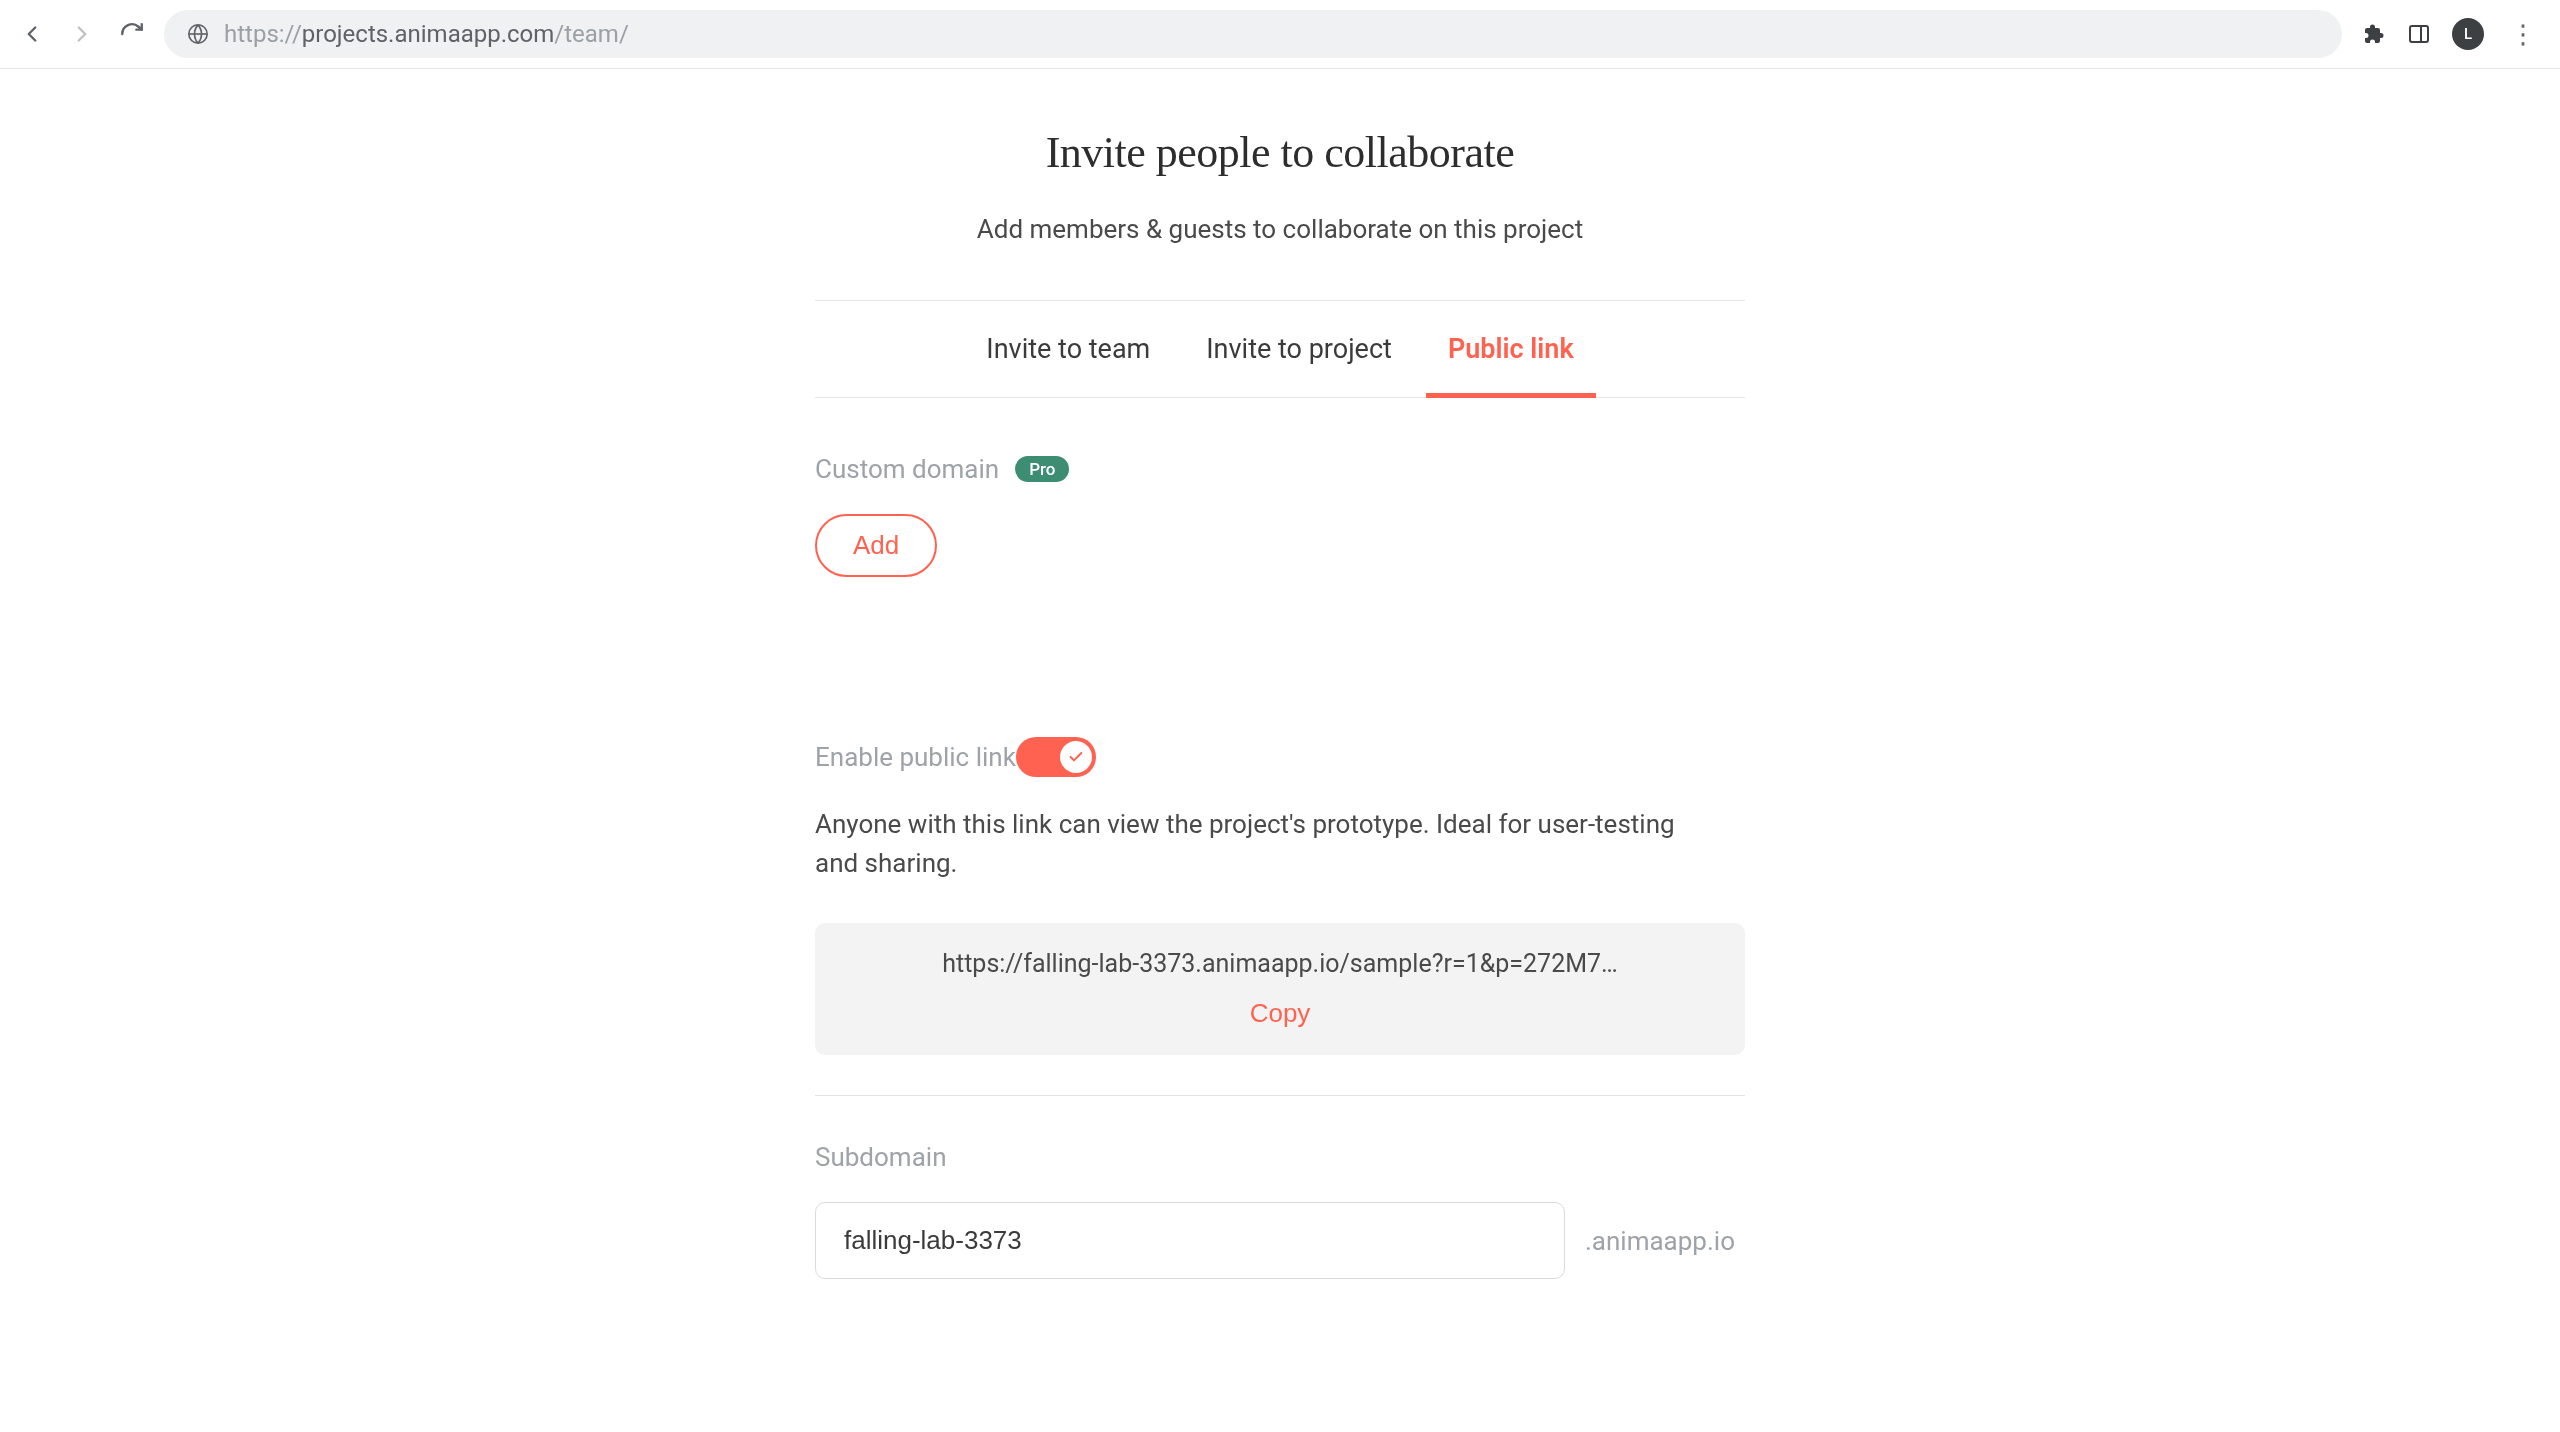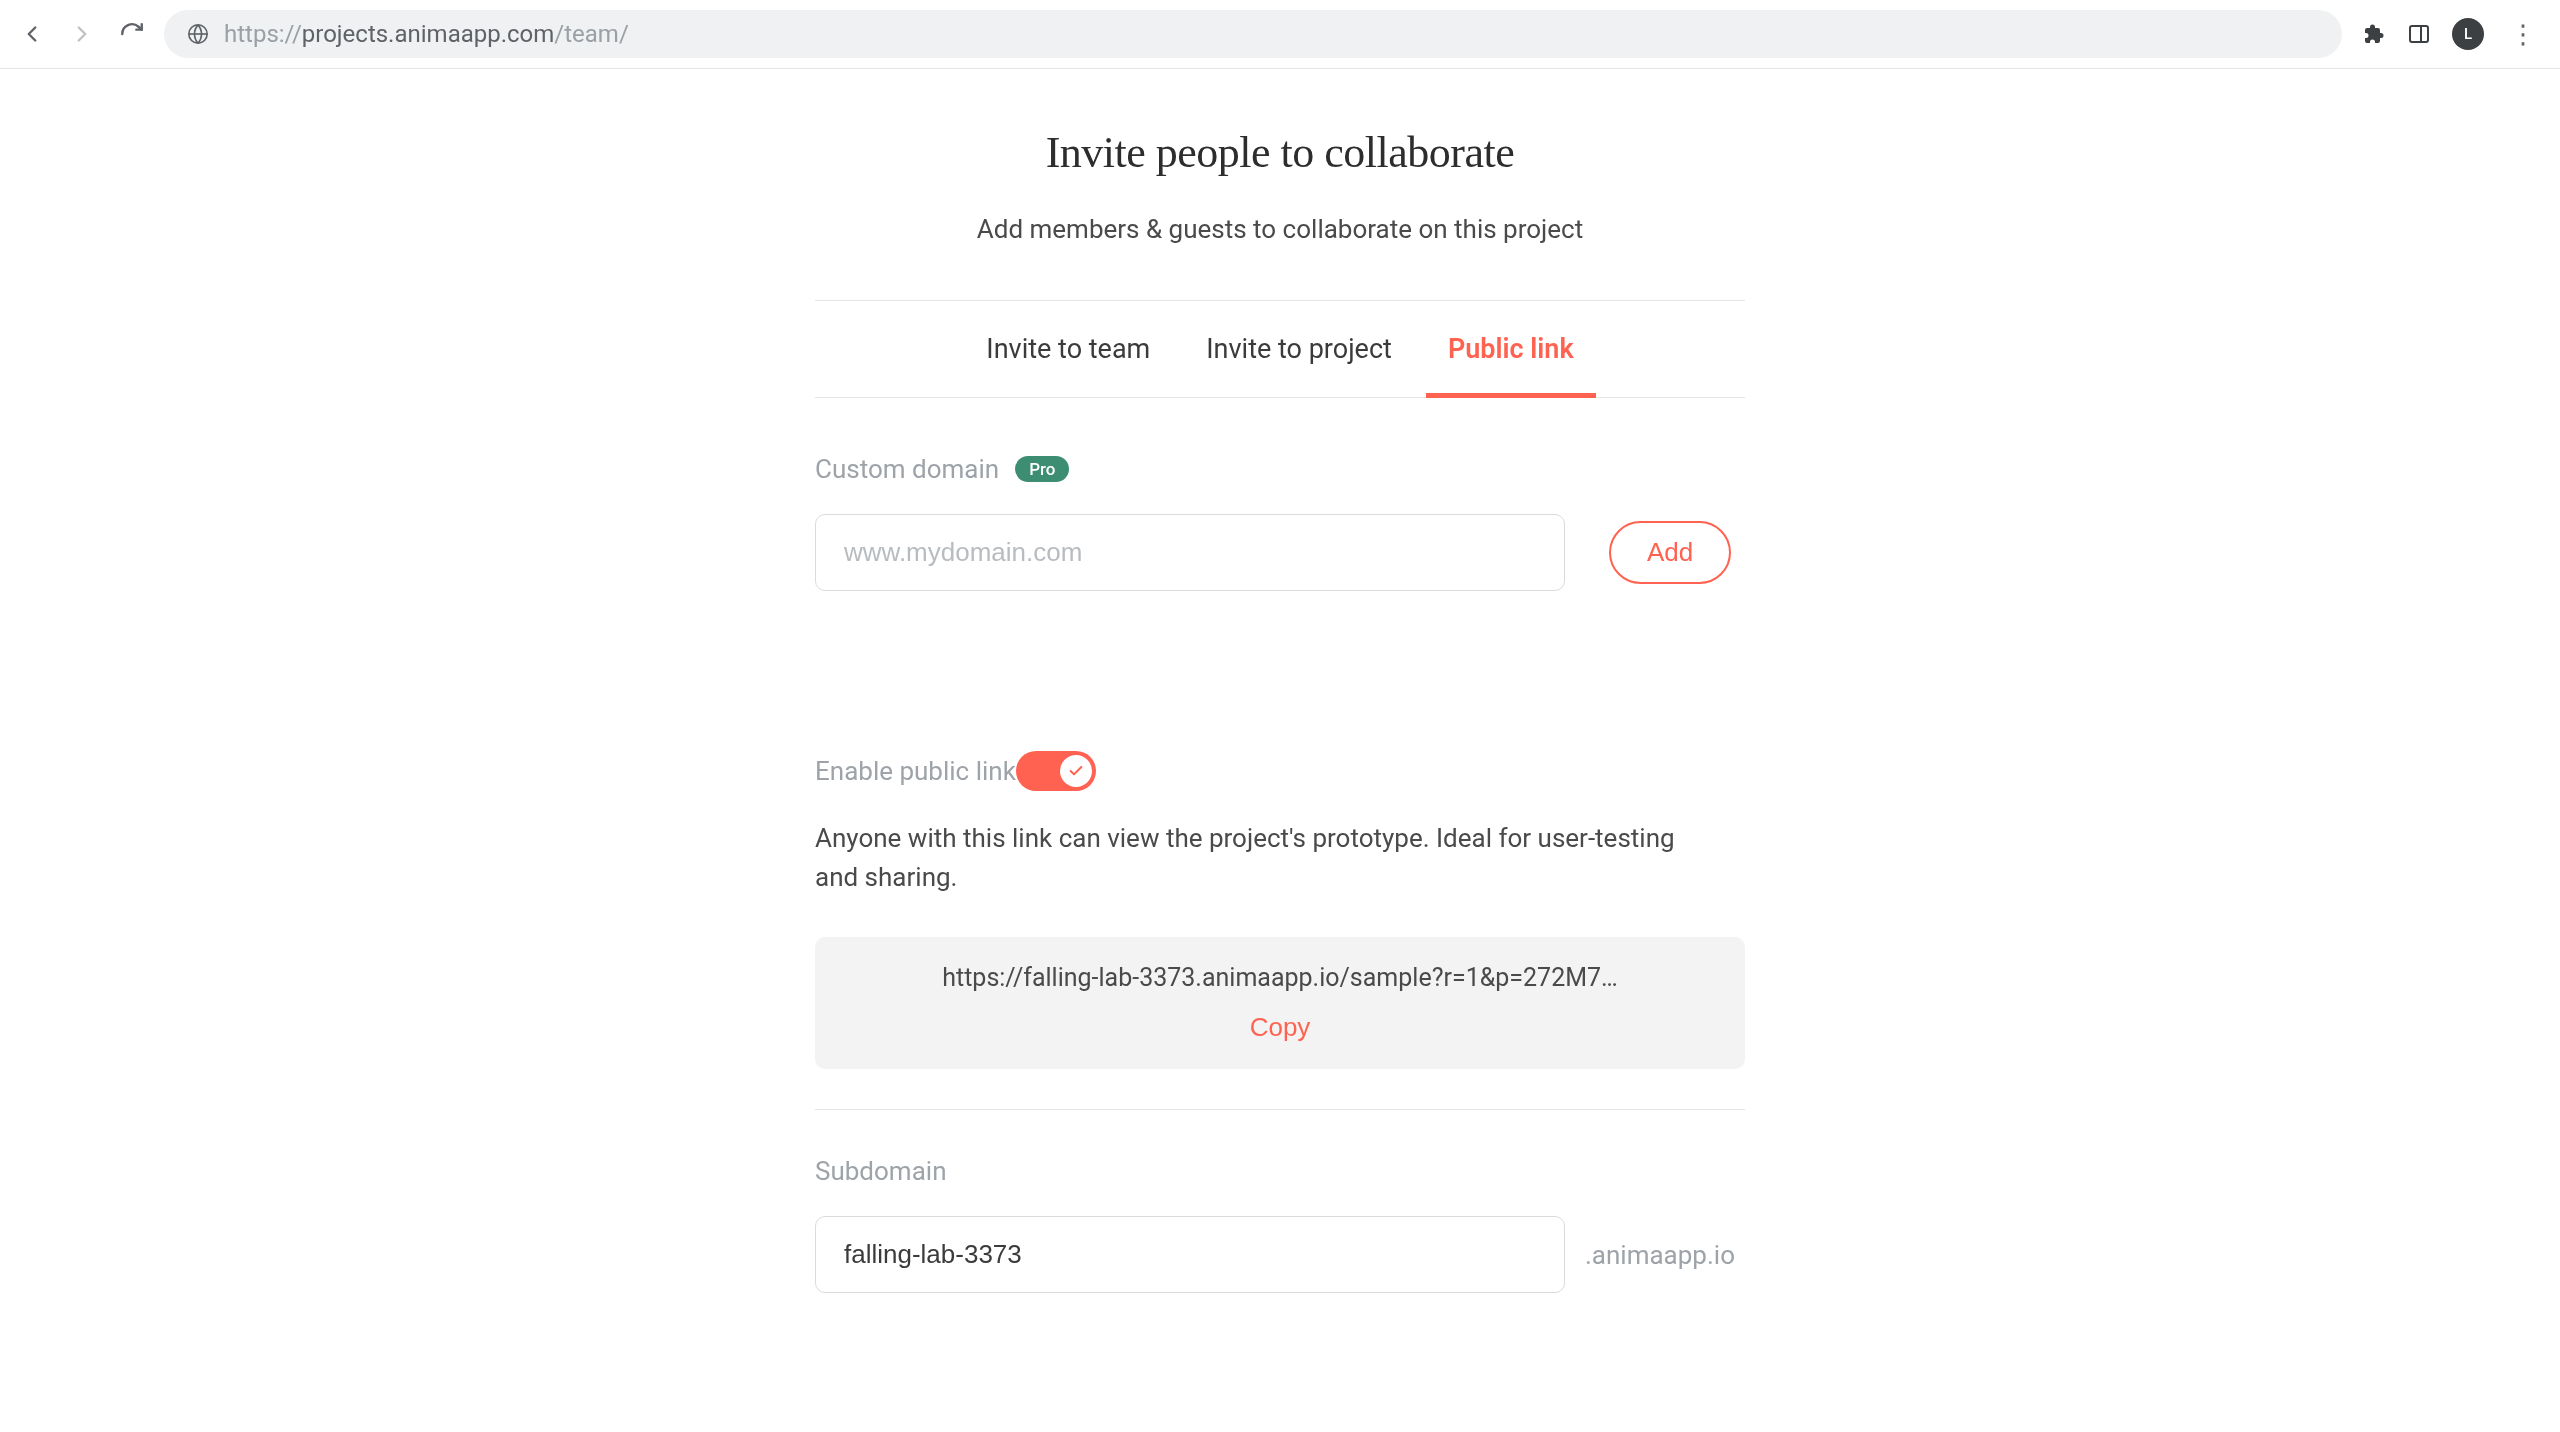--- a/index.html
+++ b/index.html
@@ -178,21 +178,20 @@
       <div class="tab">Invite to project</div>
       <div class="tab active">Public link</div>
     </div>
 
     <div class="section-label">
       <span>Custom domain</span>
       <span class="pro-badge">Pro</span>
     </div>
 
     <div class="row">
-      <input class="text-input" type="text" placeholder="www.mydomain.com" style="">
       <button class="btn-outline">Add</button>
     </div>
 
     <div class="enable-row">
       <span class="enable-label">Enable public link</span>
       <div class="toggle">
         <div class="toggle-knob">
           <svg width="16" height="16" viewBox="0 0 24 24" fill="none" stroke="currentColor" stroke-width="3" stroke-linecap="round" stroke-linejoin="round">
               <polyline points="20 6 9 17 4 12"></polyline>
             </svg>

